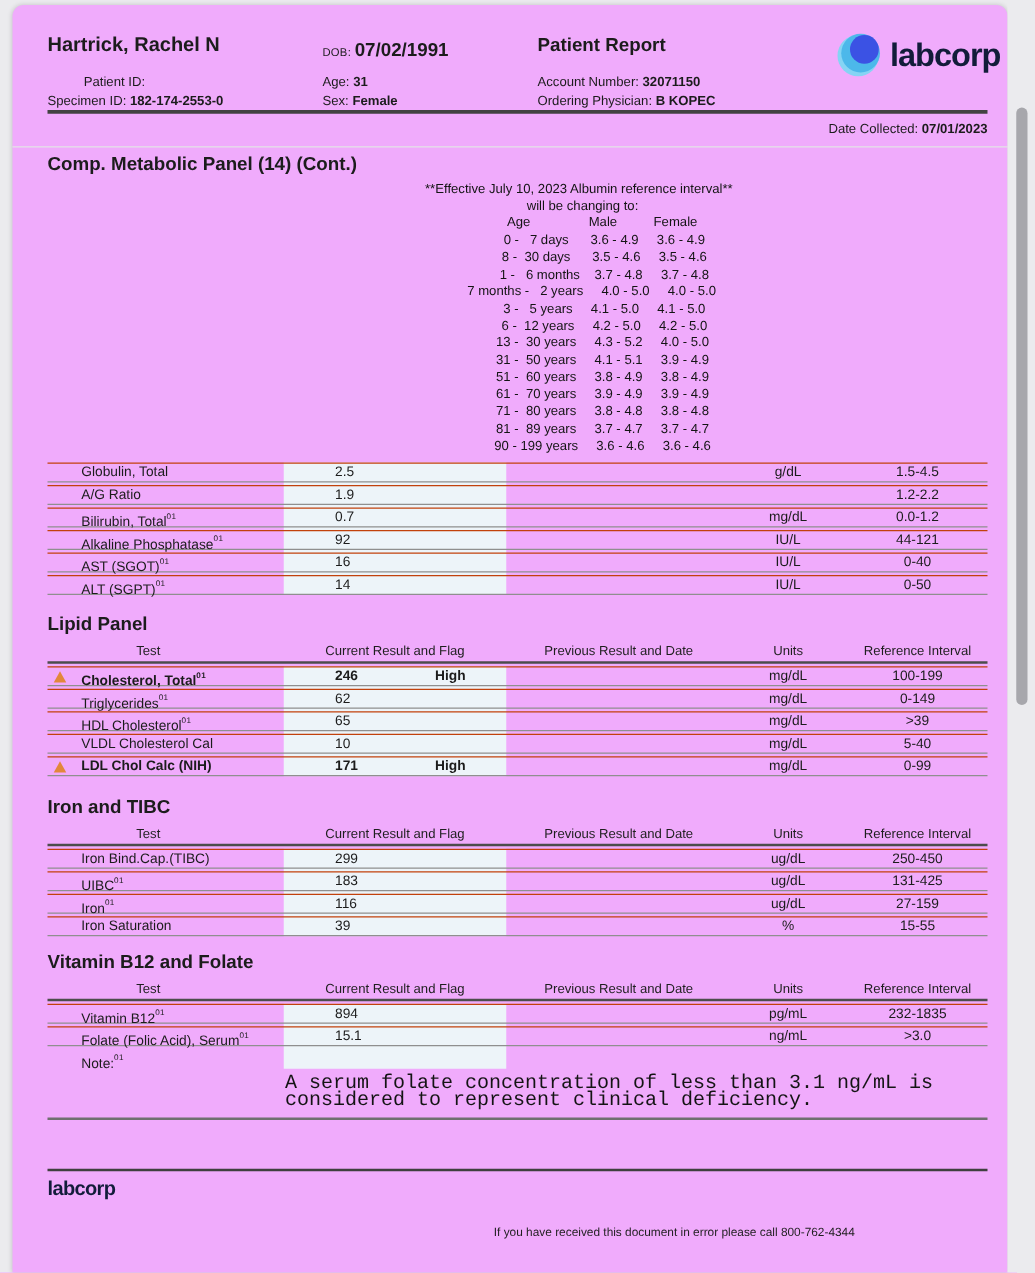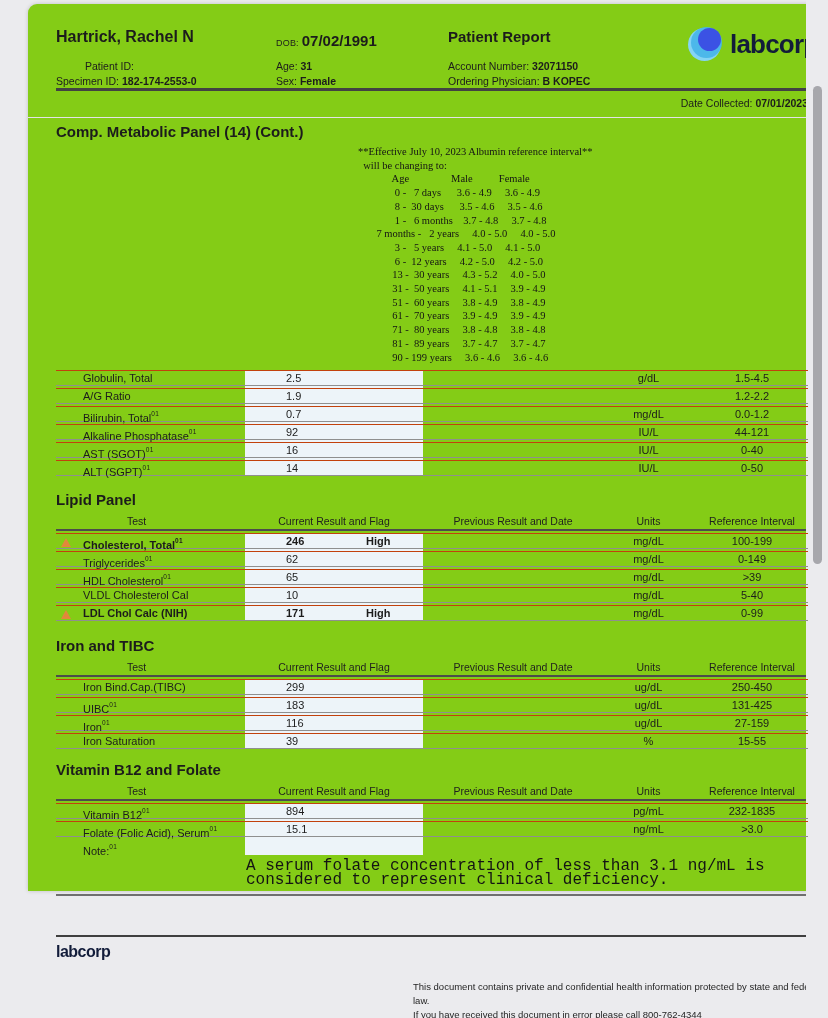--- a/index.html
+++ b/index.html
@@ -4,22 +4,22 @@
 <style>
   html,body{margin:0;padding:0;}
   body{
     width:828px;height:1018px;overflow:hidden;position:relative;
     background:#ebebee;
     font-family:"Liberation Sans", sans-serif;
     color:#1c1c1c;
     -webkit-font-smoothing:antialiased;
   }
   .page-card{
-    position:absolute;left:28px;top:4px;width:796px;height:887px;
-    background:#84cc16;border-radius:9px 9px 0 0;
+    position:absolute;left:10px;top:4px;width:796px;height:1014px;
+    background:#f0abfc;border-radius:9px 9px 0 0;
     box-shadow:0 0 4px rgba(0,0,0,.18);
   }
   
   .scroll-gutter{position:absolute;right:0;top:0;width:22px;height:1018px;background:#ebebee;}
   .scroll-thumb{position:absolute;right:6px;top:86px;width:9px;height:478px;border-radius:5px;background:#a7a7ac;}
   
   .hdr-name{position:absolute;left:28px;top:24px;font-size:16px;font-weight:700;}
   .hdr-small{position:absolute;font-size:10.5px;color:#1c1c1c;}
   .hdr-small b{font-weight:700;}
   .mini-label{font-size:9px;letter-spacing:.2px;}
@@ -32,22 +32,22 @@
   .logo-mark .c2{left:3px;top:2px;width:31px;height:31px;background:#46b5e9;opacity:.9;}
   .logo-mark .c3{left:10px;top:3px;width:23px;height:23px;background:#3b52e4;}
   .logo-word{font-size:26px;font-weight:700;color:#121c3a;letter-spacing:-.8px;margin-left:4px;}
   .thick-rule{position:absolute;left:28px;top:84px;width:752px;height:2.5px;background:#424242;}
   .date-collected{position:absolute;top:93px;left:28px;width:752px;text-align:right;font-size:10.5px;}
   .hairline{position:absolute;left:0;top:113px;width:796px;height:1px;background:#e3e3e6;}
   
   .sec-title{position:absolute;left:28px;font-size:15px;font-weight:700;}
   pre.mono{
     position:absolute;left:330px;top:141px;margin:0;
-    font-family:Liberation Serif, serif;
-    font-size:10.5px;line-height:13.7px;color:#141414;
+    font-family:Liberation Sans, sans-serif;
+    font-size:10.5px;line-height:13.7px;color:#141414;text-align:center;
   }
   .tbl{position:absolute;left:28px;width:752px;}
   .rows-wrap{position:relative;}
   .band{position:absolute;left:189px;top:0;bottom:0;width:178px;background:#edf4f9;z-index:0;}
   .trow{position:relative;height:14px;line-height:14px;border-top:1px solid #c2410c;border-bottom:1px solid #8f8f8f;margin-bottom:2px;font-size:11px;z-index:1;}
   .trow span{position:absolute;top:0;height:14px;line-height:14.5px;white-space:nowrap;}
   .trow.bold .c-test,.trow.bold .c-result,.trow.bold .c-flag{font-weight:700;}
   .c-alert{left:5px;width:14px;}
   .tri{display:inline-block;width:0;height:0;border-left:5px solid transparent;border-right:5px solid transparent;border-bottom:9px solid #e2873b;position:relative;top:2px;}
   .c-test{left:27px;}
@@ -336,20 +336,19 @@
         </div>
       </div>
       <div class="note-mono">A serum folate concentration of less than 3.1 ng/mL is
 considered to represent clinical deficiency.</div>
       <div class="end-rule"></div>
     </div>
 
   <div class="foot-rule"></div>
   <div class="foot-logo">labcorp</div>
   <div class="foot-small fs-right">
-    <div>This document contains private and confidential health information protected by state and federal law.</div>
     <div>If you have received this document in error please call 800-762-4344</div>
   </div>
 </div>
 
 <div class="scroll-gutter">
   <div class="scroll-thumb"></div>
 </div>
 
 </body></html>

